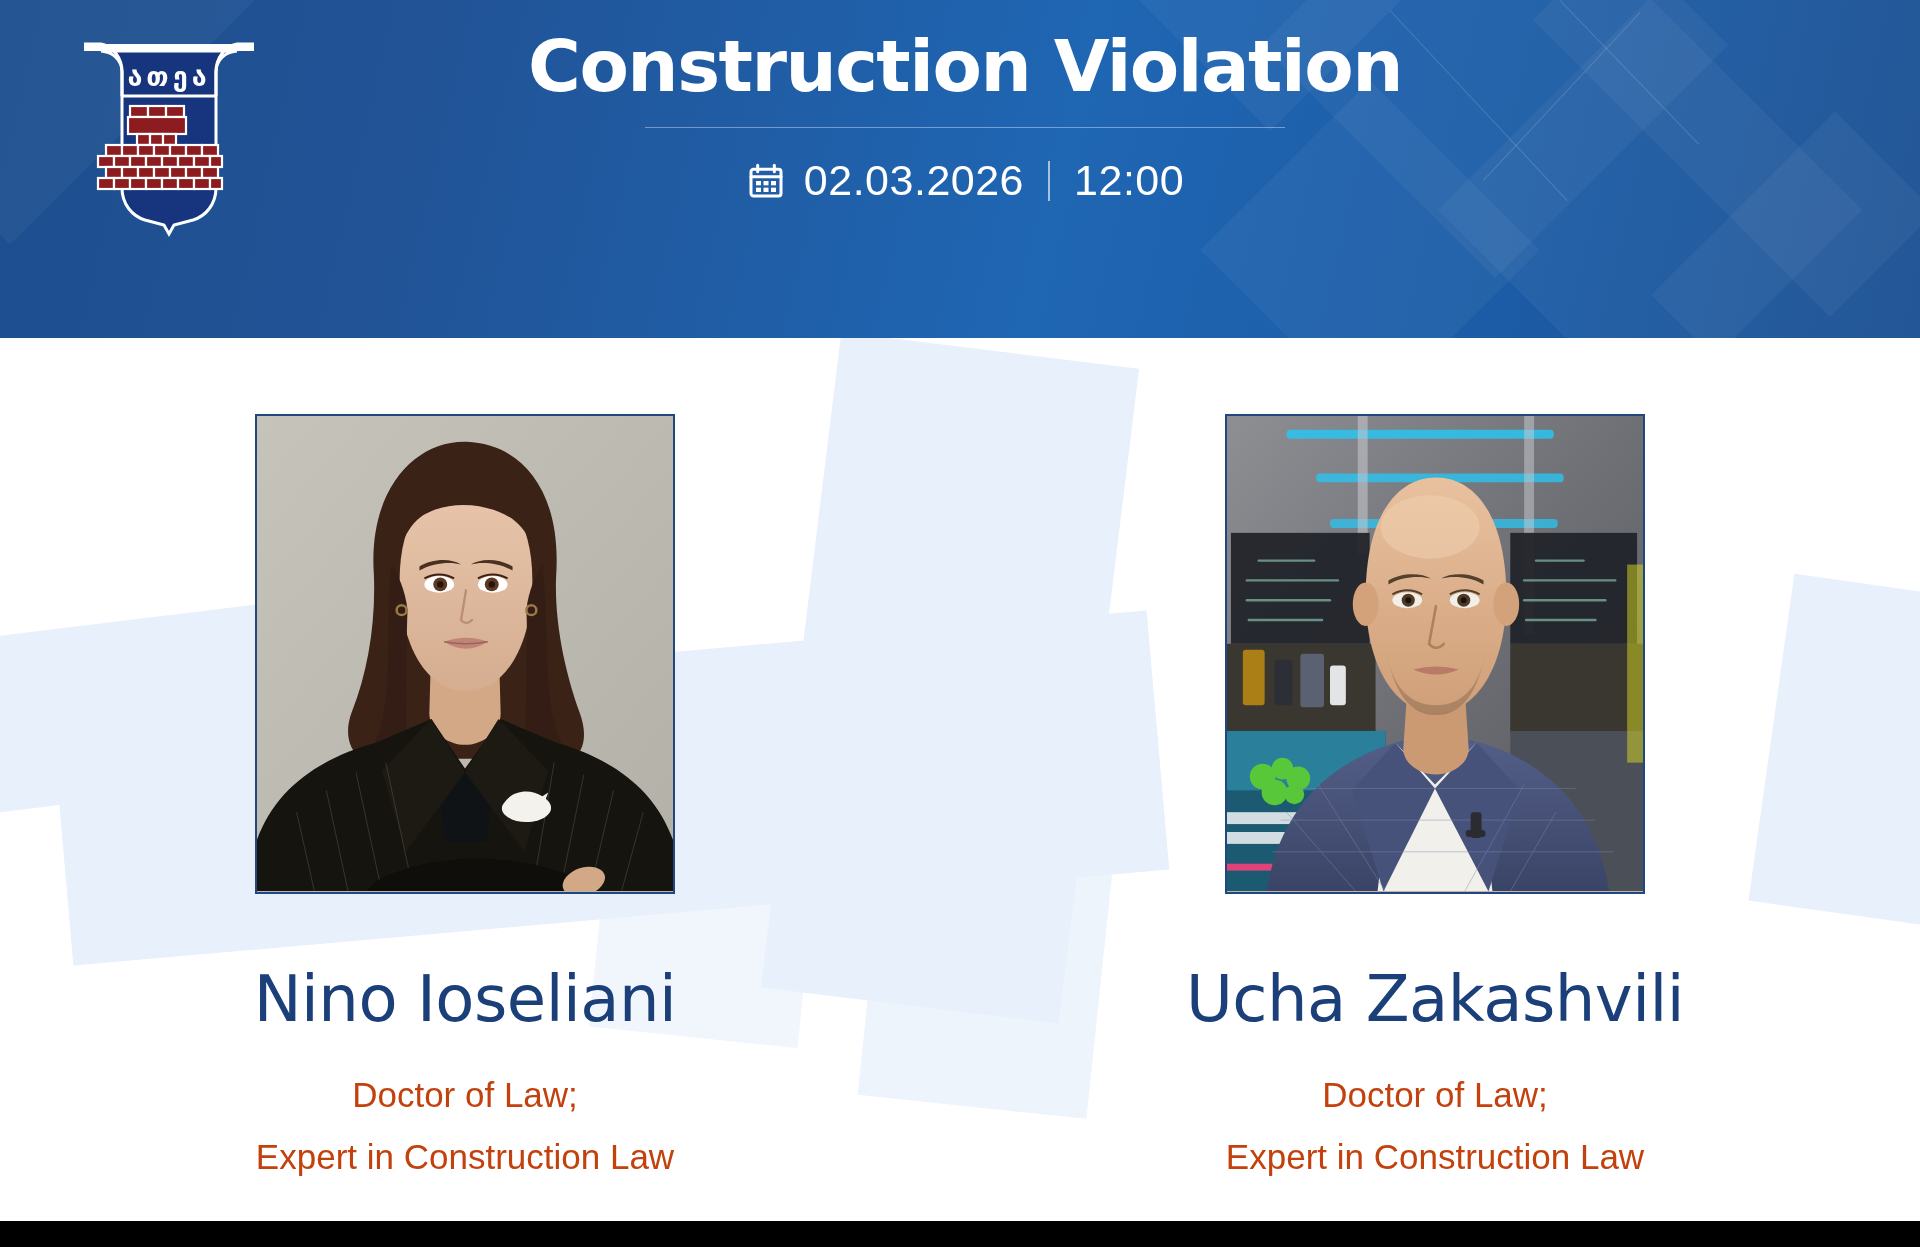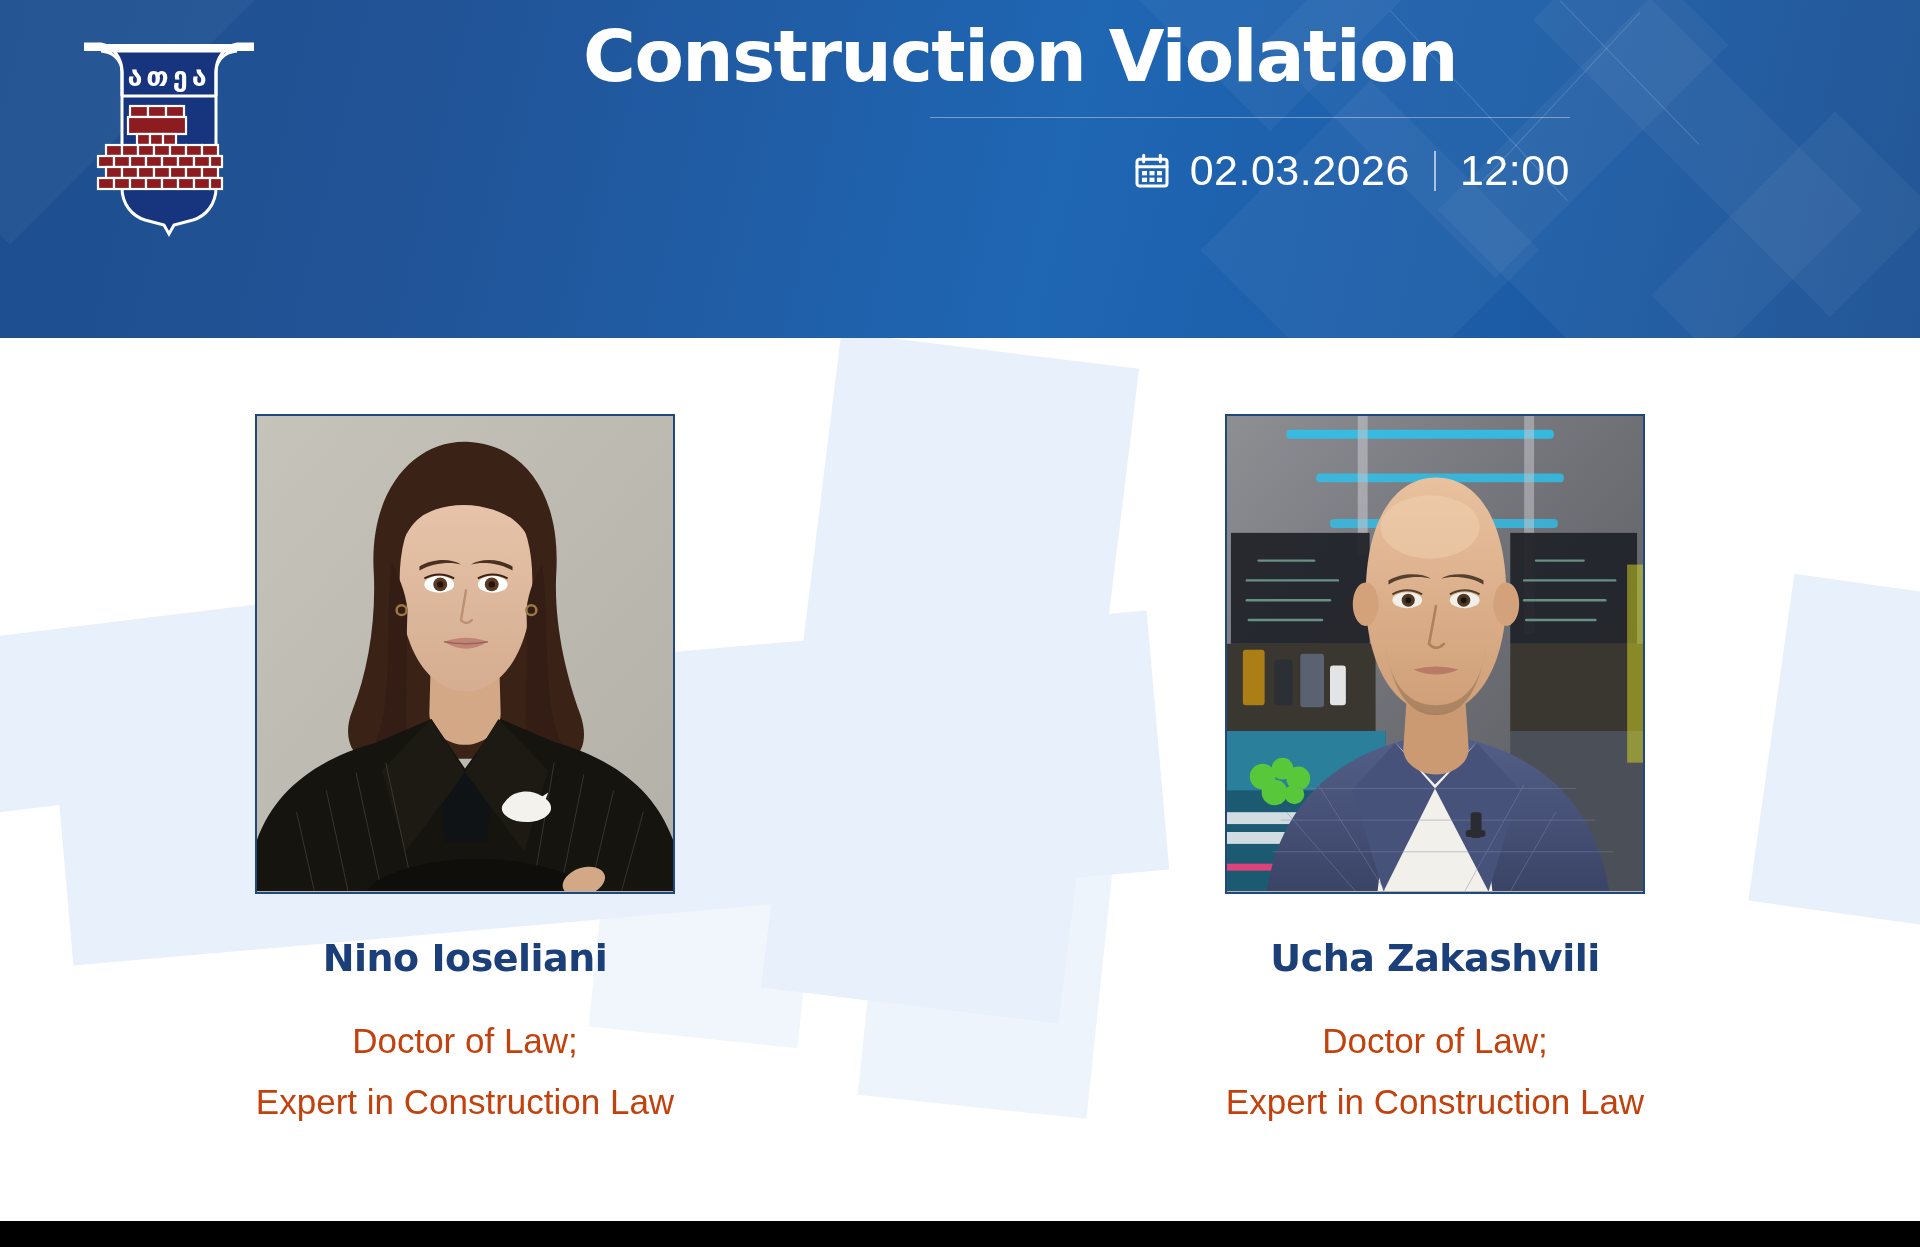--- a/index.html
+++ b/index.html
@@ -42,22 +42,22 @@
   .l2 { left:1640px; top:12px; width:230px; transform:rotate(133deg); }
   .l3 { left:1560px; top:0px;  width:200px; transform:rotate(46deg); }
 
   
   .logo { position:absolute; left:46px; top:18px; width:246px; height:230px; }
   .logo svg { display:block; }
 
   
   .hdr-center {
     position:absolute; left:360px; top:0; width:1210px; height:342px;
-    display:flex; flex-direction:column; align-items:flex-end; justify-content:flex-start;
-    padding-top:20px;
+    display:flex; flex-direction:column; align-items:center; justify-content:flex-start;
+    padding-top:30px;
   }
   .title {
     color:#ffffff;
     font-family:"DejaVu Sans", sans-serif;
     font-weight:bold;
     font-size:72px;
     line-height:1.02;
     letter-spacing:-1.5px;
     text-align:center;
     width:1100px;
@@ -99,24 +99,24 @@
   .card-right { left:1005px; }
 
   .photo-wrap {
     width:420px; height:480px; margin:76px auto 0;
     border:2px solid #20477e; overflow:hidden; position:relative;
     background:#b9b6af;
   }
   .photo { position:absolute; inset:0; }
 
   .sp-name {
-    margin-top:44px;
+    margin-top:70px;
     font-family:"DejaVu Sans", sans-serif;
-    font-weight:bold;
-    font-size:38px;
+    font-weight:normal;
+    font-size:64px;
     color:#1b3f79;
     letter-spacing:-0.5px;
     line-height:1.1;
   }
   .sp-desc {
     margin-top:30px;
     font-size:35px;
     color:#c2410c;
     line-height:1.75;
     font-weight:400;

